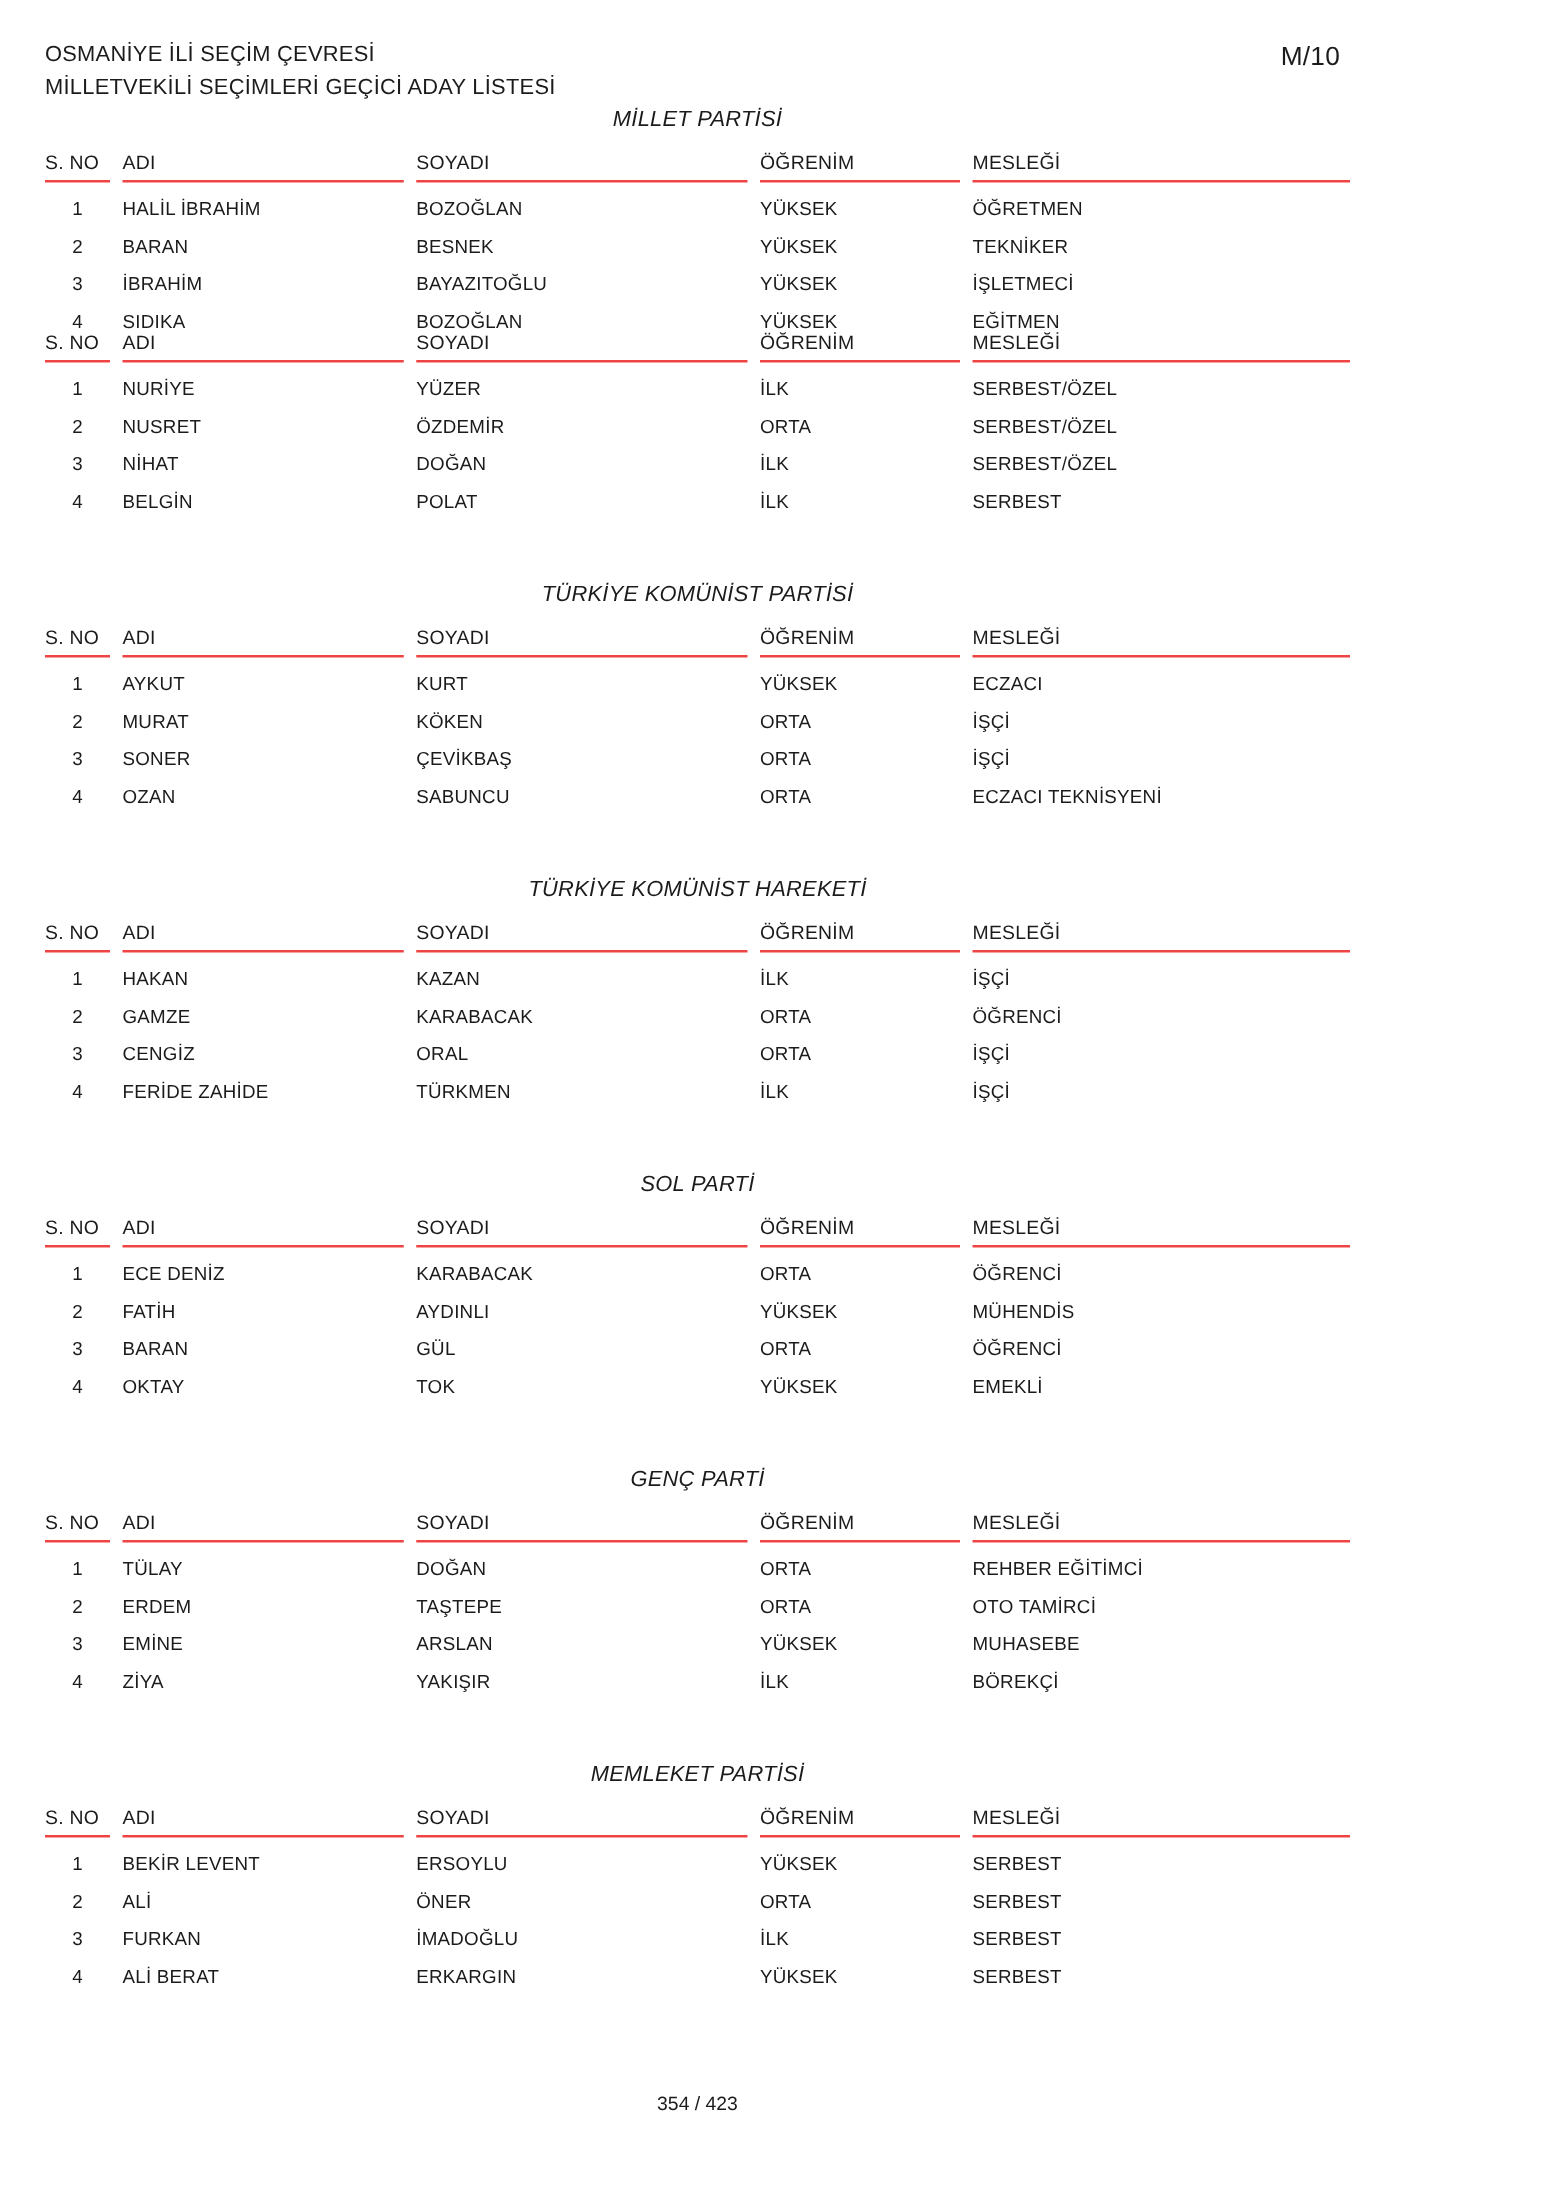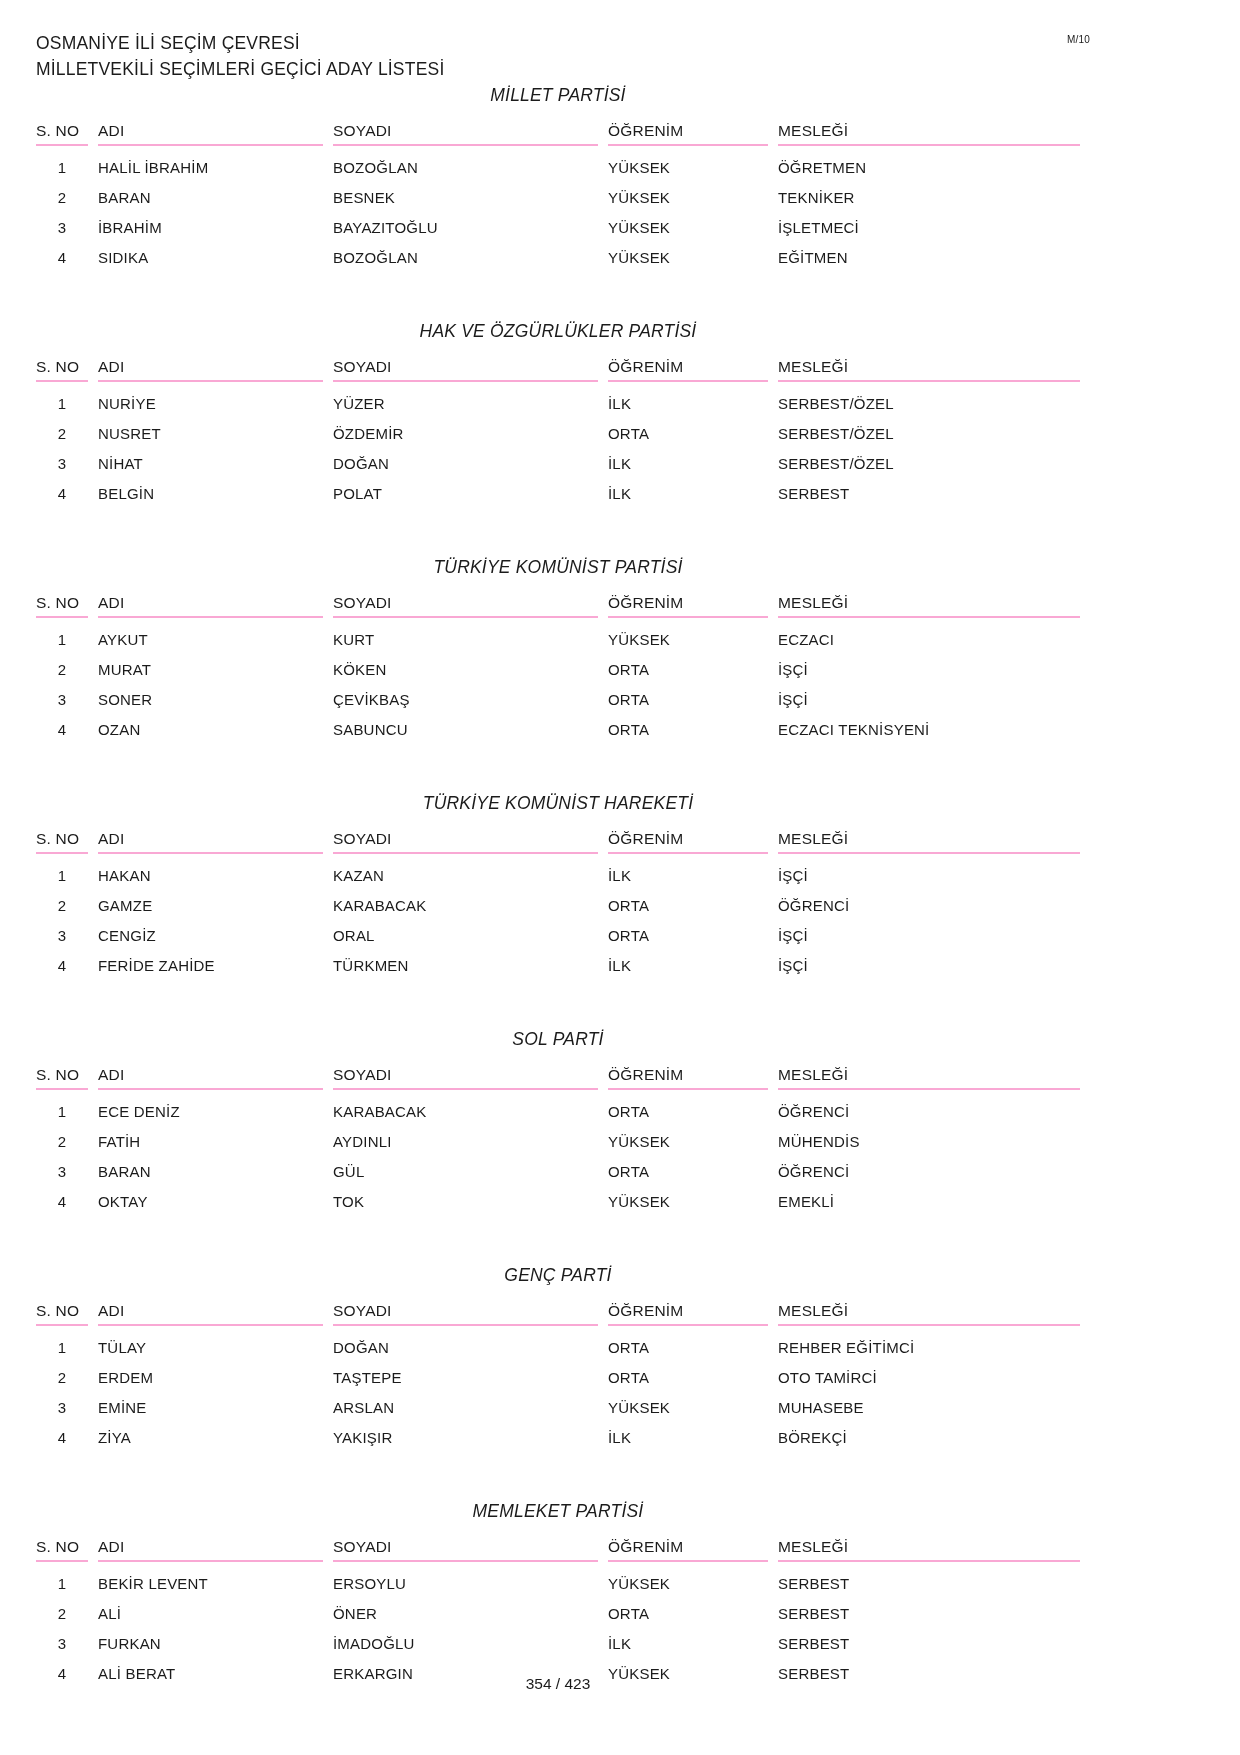--- a/index.html
+++ b/index.html
@@ -13,22 +13,22 @@
     width: 1240px;
     min-height: 1755px;
     box-sizing: border-box;
     background: #ffffff;
     padding: 30px 160px 0 36px;
     overflow: hidden;
   }
   .corner-label {
     position: absolute;
     top: 34px;
-    right: 150px;
-    font-size: 10px;
+    right: 168px;
+    font-size: 21px;
     letter-spacing: 0.2px;
   }
   .head-center {
     text-align: left;
     font-size: 17.5px;
     line-height: 26px;
     letter-spacing: 0.2px;
   }
   .party-title {
     text-align: center;
@@ -41,21 +41,21 @@
   .party:first-of-type .party-title { margin-top: 0; }
   .tbl {
     display: grid;
     grid-template-columns: 52px 225px 265px 160px 1fr;
     column-gap: 10px;
   }
   .th {
     font-size: 15.5px;
     letter-spacing: 0.2px;
     padding-bottom: 4px;
-    border-bottom: 2px solid #f9a8d4;
+    border-bottom: 2px solid #ef4444;
     white-space: nowrap;
   }
   .td {
     font-size: 15px;
     letter-spacing: 0.2px;
     padding-top: 13px;
     white-space: nowrap;
   }
   .td.c0 { text-align: center; }
   .page-number {
@@ -103,21 +103,20 @@
           <div class="td c3">YÜKSEK</div>
           <div class="td c4">İŞLETMECİ</div>
           <div class="td c0">4</div>
           <div class="td c1">SIDIKA</div>
           <div class="td c2">BOZOĞLAN</div>
           <div class="td c3">YÜKSEK</div>
           <div class="td c4">EĞİTMEN</div>
         </div>
       </section>
       <section class="party">
-        <div class="party-title">HAK VE ÖZGÜRLÜKLER PARTİSİ</div>
         <div class="tbl">
           <div class="th c0">S. NO</div>
           <div class="th c1">ADI</div>
           <div class="th c2">SOYADI</div>
           <div class="th c3">ÖĞRENİM</div>
           <div class="th c4">MESLEĞİ</div>
           <div class="td c0">1</div>
           <div class="td c1">NURİYE</div>
           <div class="td c2">YÜZER</div>
           <div class="td c3">İLK</div>

